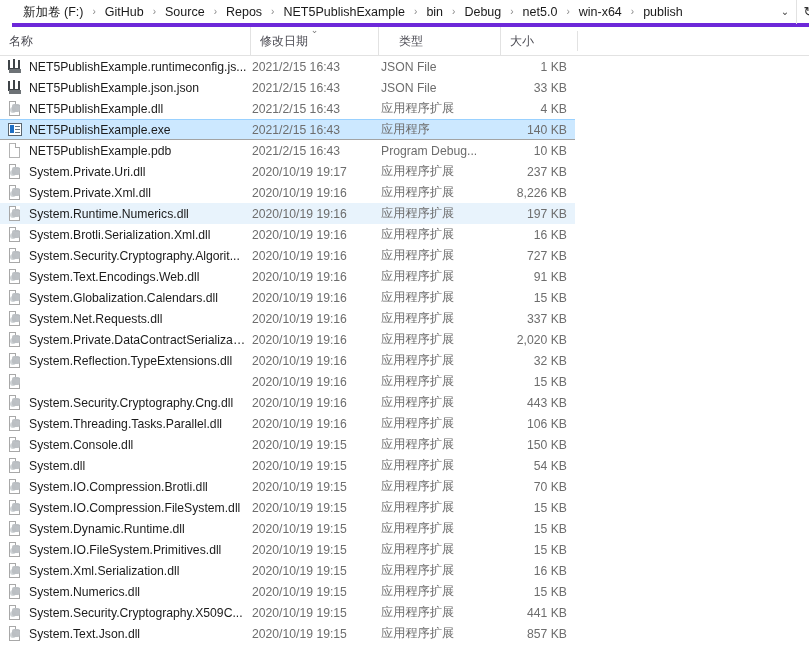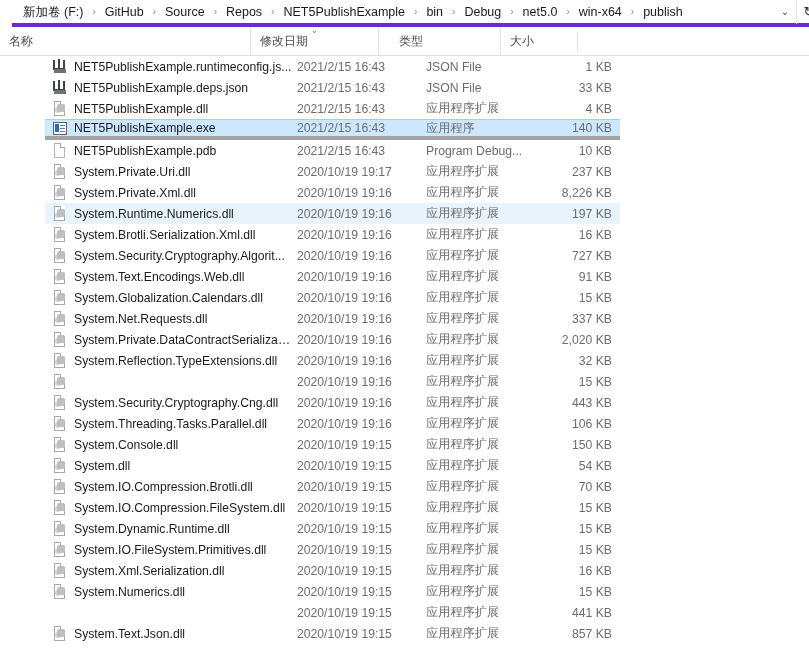--- a/index.html
+++ b/index.html
@@ -94,34 +94,33 @@
     background: #e2e2e2;
   }
 
   
   #filelist {
     position: absolute;
     left: 0; top: 56px;
     width: 719px; height: 601px;
     background: #ffffff;
     overflow: hidden;
-    padding-left: 45px;
   }
   .row {
     position: relative;
     height: 21px;
     width: 575px;
     display: block;
     cursor: default;
   }
   .row.hover { background: #e8f3fc; }
   .row.selected {
     background: #cce8ff;
     border-top: 1px solid #99d1ff;
-    border-bottom: 4px solid #a3a3a3;
+    border-bottom: 1px solid #a3a3a3;
     height: 21px;
   }
   .cell {
     position: absolute;
     top: 0;
     height: 100%;
     display: flex;
     align-items: center;
     font-size: 12.2px;
     white-space: nowrap;
@@ -294,21 +293,21 @@
       <div class="cell c-type">JSON File</div>
       <div class="cell c-size">1 KB</div>
     </div>
     <div class="row">
       <div class="cell c-name">
         <span class="ico json">
           <span class="jbar"></span>
           <span class="jstem"></span>
           <span class="jbase"></span>
         </span>
-        <span class="label">NET5PublishExample.deps.json</span>
+        <span class="label">NET5PublishExample.json.json</span>
       </div>
       <div class="cell c-date">2021/2/15 16:43</div>
       <div class="cell c-type">JSON File</div>
       <div class="cell c-size">33 KB</div>
     </div>
     <div class="row">
       <div class="cell c-name">
         <span class="ico dll">
           <span class="page"></span>
           <span class="gear2"></span>
@@ -612,20 +611,28 @@
           <span class="gear2"></span>
           <span class="gear"></span>
         </span>
         <span class="label">System.Numerics.dll</span>
       </div>
       <div class="cell c-date">2020/10/19 19:15</div>
       <div class="cell c-type">应用程序扩展</div>
       <div class="cell c-size">15 KB</div>
     </div>
     <div class="row">
+      <div class="cell c-name">
+        <span class="ico dll">
+          <span class="page"></span>
+          <span class="gear2"></span>
+          <span class="gear"></span>
+        </span>
+        <span class="label">System.Security.Cryptography.X509C...</span>
+      </div>
       <div class="cell c-date">2020/10/19 19:15</div>
       <div class="cell c-type">应用程序扩展</div>
       <div class="cell c-size">441 KB</div>
     </div>
     <div class="row">
       <div class="cell c-name">
         <span class="ico dll">
           <span class="page"></span>
           <span class="gear2"></span>
           <span class="gear"></span>

